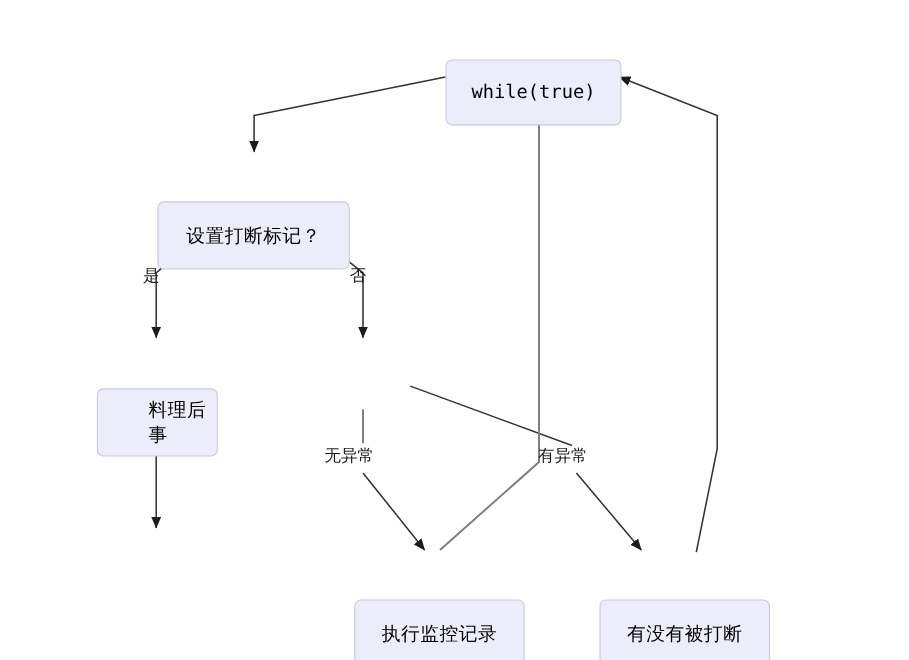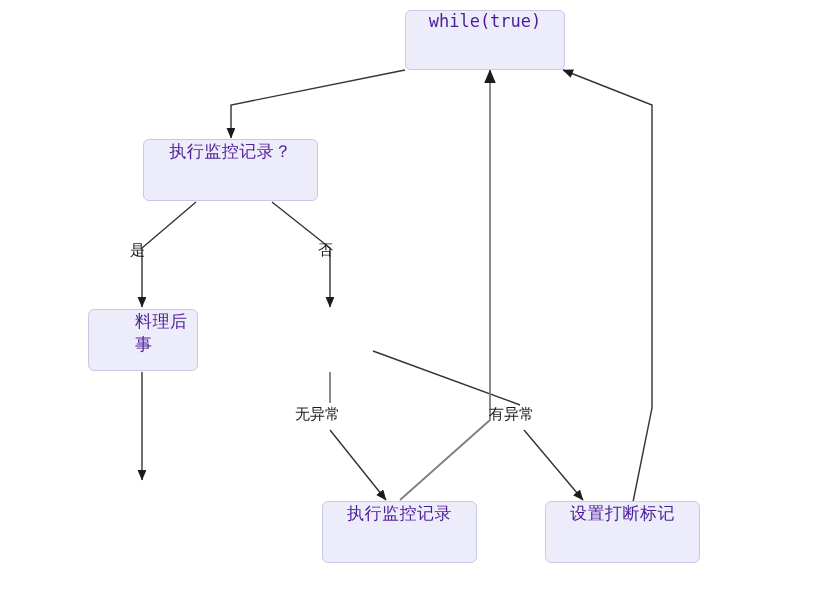--- a/index.html
+++ b/index.html
@@ -37,25 +37,27 @@
     stroke: #7f7f7f;
     stroke-width: 1.8;
   }
   .node {
     position: absolute;
     box-sizing: border-box;
     background: #ececfb;
     border: 1px solid #c8c8e6;
     border-radius: 6px;
     display: flex;
+    align-items: center;
     justify-content: center;
-    color: #4c1d95;
+    color: #000000;
     font-size: 17px;
     letter-spacing: 0.5px;
     z-index: 2;
+    margin-top: 44px;
   }
   .node.circle {
     border-radius: 50%;
     border: 1px solid #c8c8e6;
   }
   .node.mono {
     font-family: "DejaVu Sans Mono", "Liberation Mono", monospace;
     font-size: 17px;
     letter-spacing: 0px;
   }
@@ -100,35 +102,35 @@
     <path class="edge-path gray" d="M400,500 L490,420 L490,70" marker-end="url(#arrowgray)"></path>
 
     <path class="edge-path" d="M633,502 L652,408 L652,105 L563,70" marker-end="url(#arrow)"></path>
   </svg>
 
   <div class="node mono" style="left:405px; top:10px; width:160px; height:60px;">
     <span>while(true)</span>
   </div>
 
   <div class="node" style="left:143px; top:139px; width:175px; height:62px;">
-    <span>执行监控记录？</span>
+    <span>设置打断标记？</span>
   </div>
 
   <div class="node" style="left:88px; top:309px; width:110px; height:62px;padding-left:46px;">
     <span>料理后事</span>
   </div>
 
 
 
   <div class="node" style="left:322px; top:501px; width:155px; height:62px;">
     <span>执行监控记录</span>
   </div>
 
   <div class="node" style="left:545px; top:501px; width:155px; height:62px;">
-    <span>设置打断标记</span>
+    <span>有没有被打断</span>
   </div>
 
   <div class="edge-label" style="left:130px; top:241px;">是</div>
 
   <div class="edge-label" style="left:318px; top:241px;">否</div>
 
   <div class="edge-label" style="left:295px; top:405px;">无异常</div>
 
   <div class="edge-label" style="left:489px; top:405px;">有异常</div>
 

